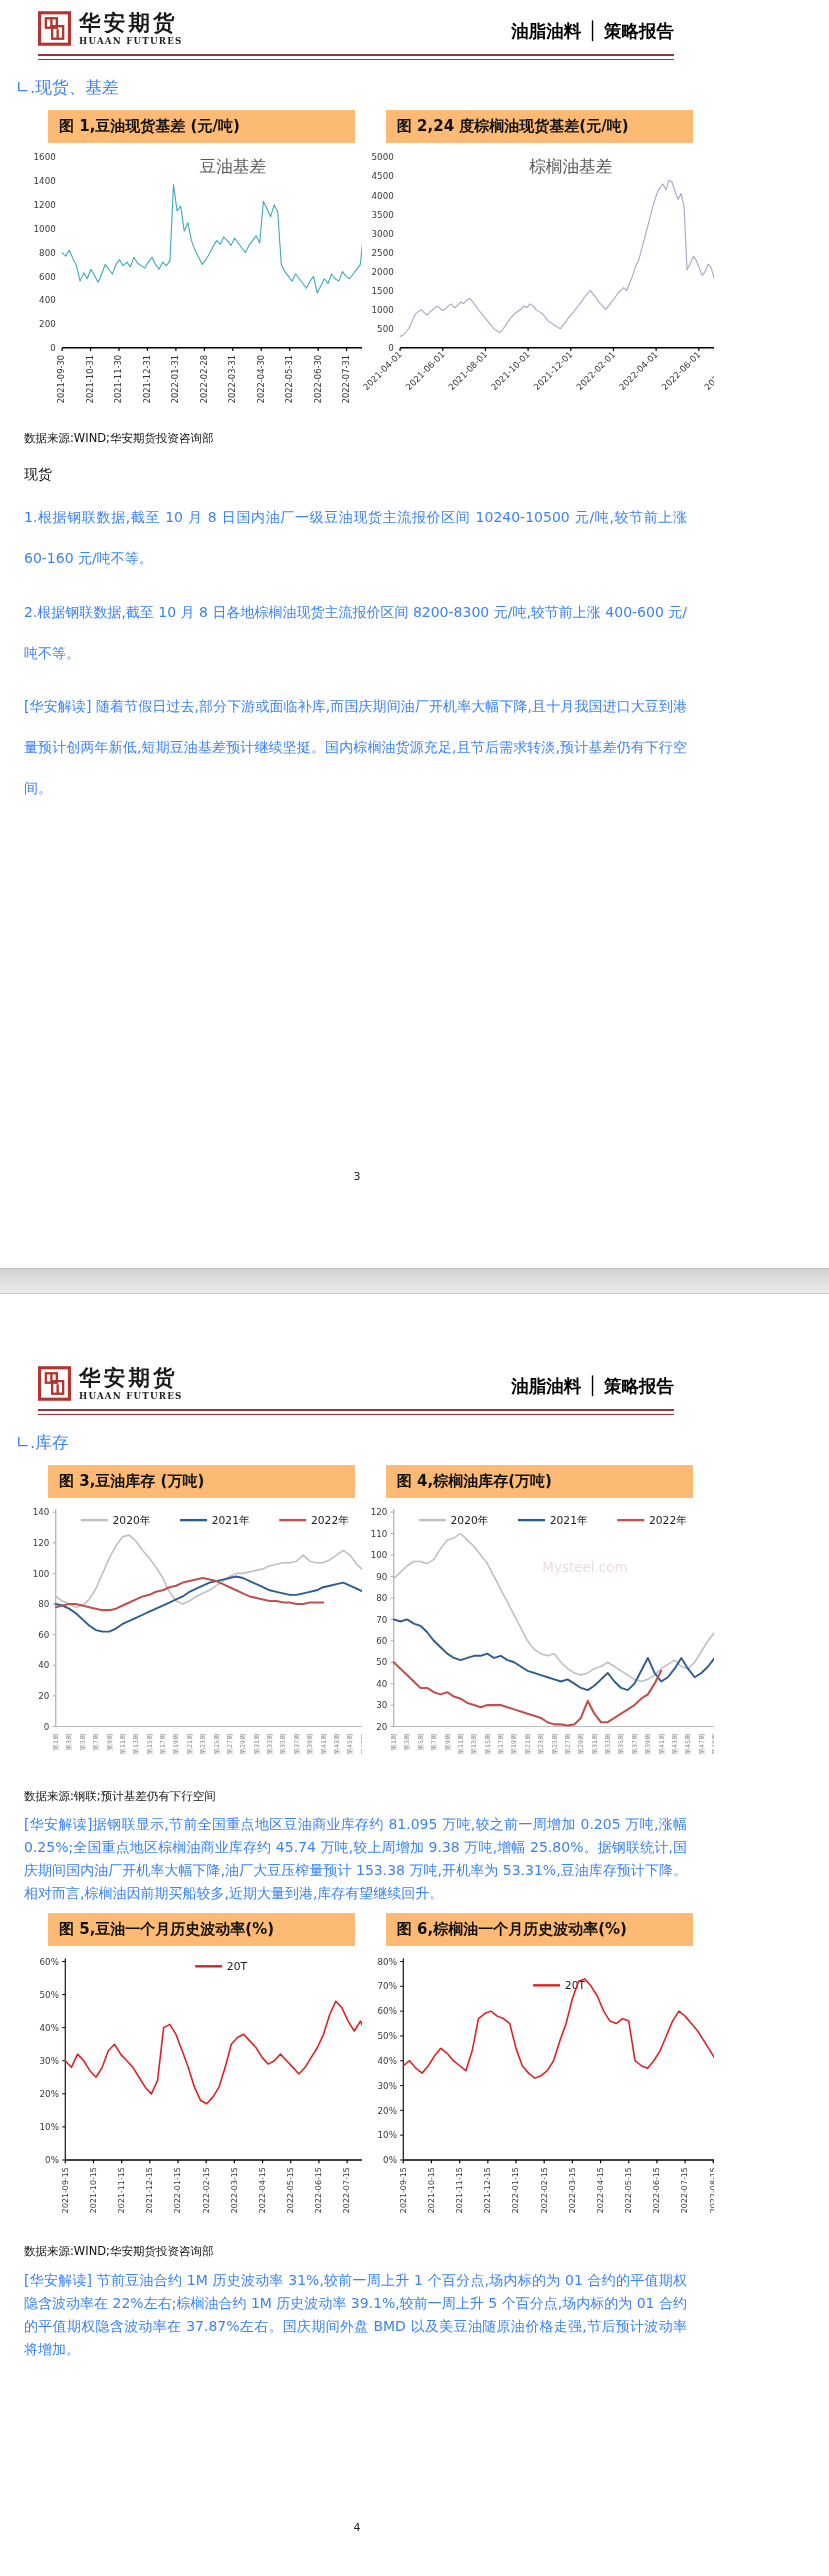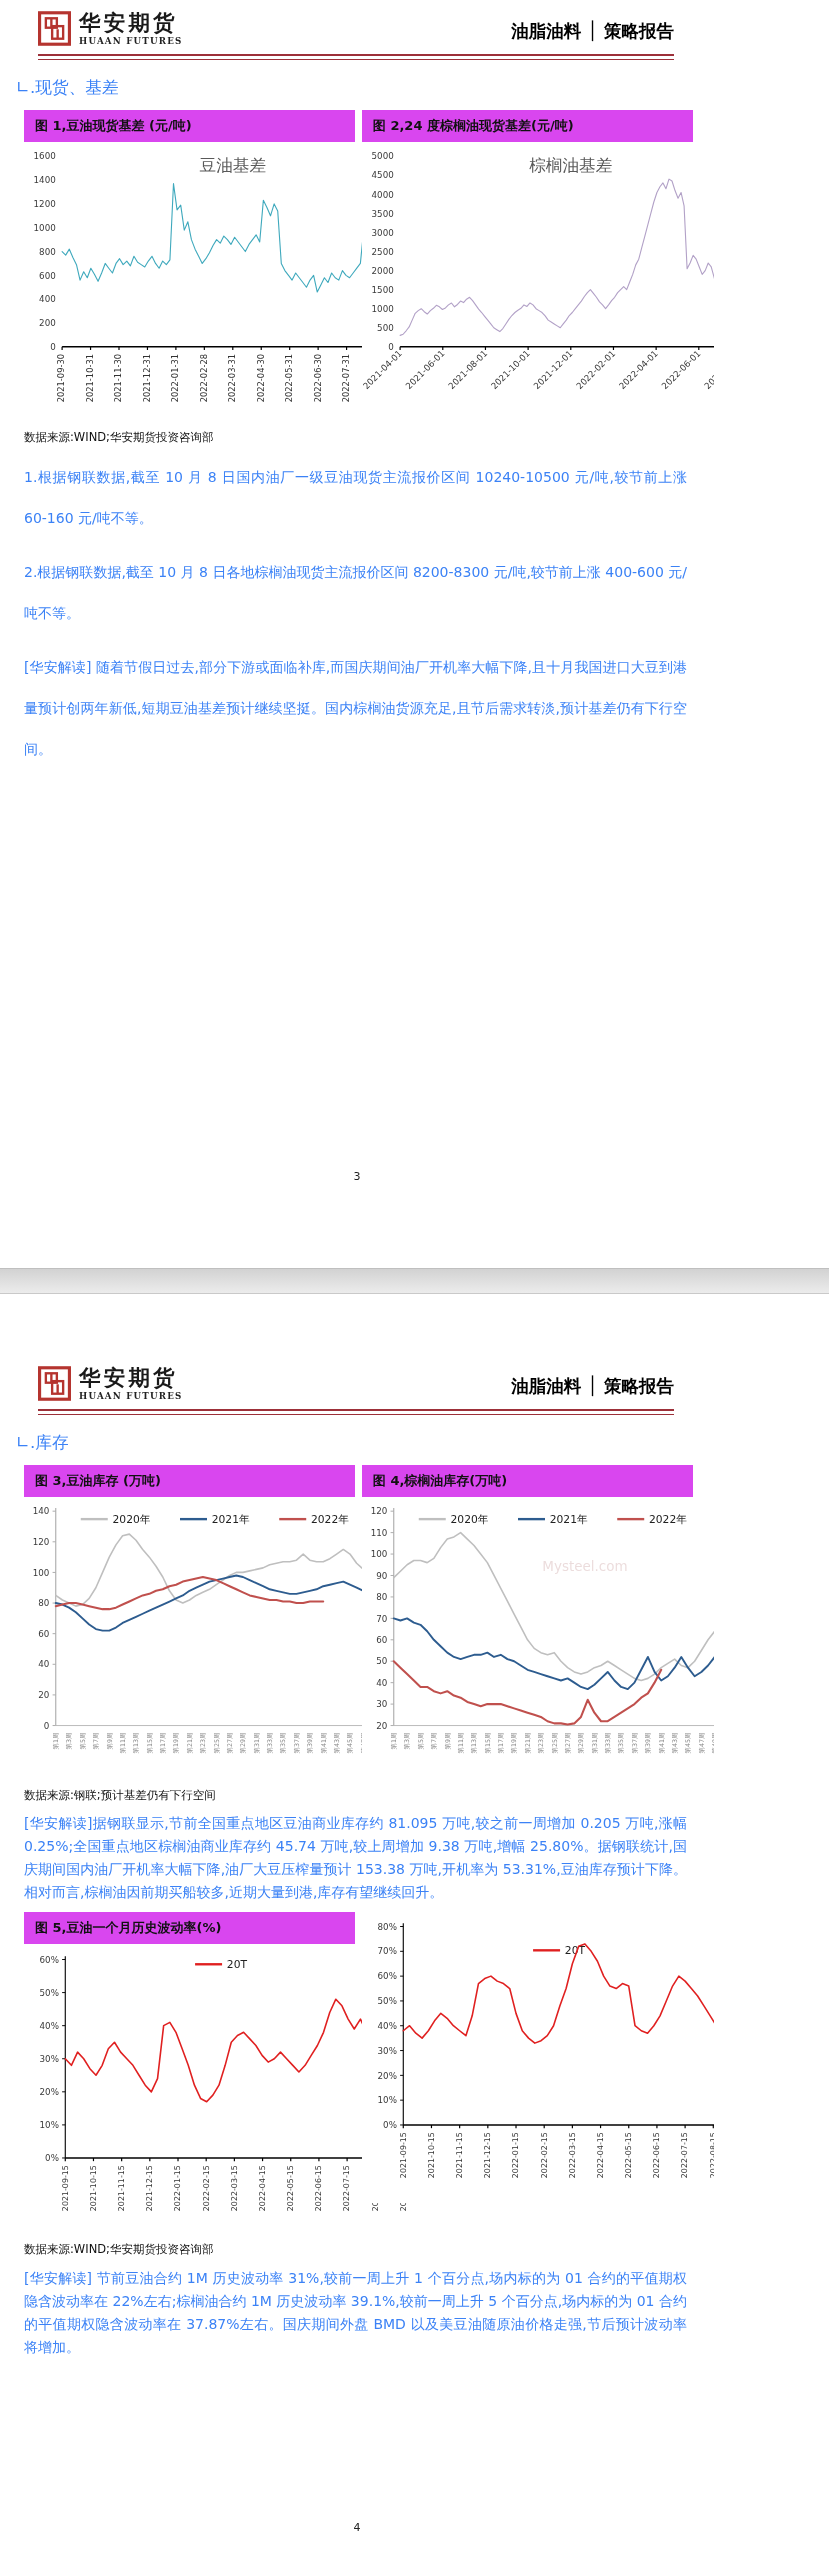--- a/index.html
+++ b/index.html
@@ -35,22 +35,22 @@
   }
   .header-right{font-size:17.5px;font-weight:bold;color:#000;padding-bottom:3.2px;}
   .redline{
     margin:8px 40px 0 38px;height:2.4px;
     border-top:2.4px solid #9d3039;border-bottom:0.8px solid #9d3039;
   }
   .section-title{margin:16px 0 0 16px;font-size:16.7px;font-weight:normal;color:#3b82f6;}
   .charts-row{display:flex;gap:6.4px;padding:11px 20.7px 0 24px;}
   .chart-box{flex:1;min-width:0;}
   .chart-caption{
-    background:#d946ef;color:#111;
-    padding:7.2px 11px;font-size:13px;font-weight:bold;white-space:nowrap;overflow:hidden;
+    background:#fdba74;color:#111;
+    padding:7.2px 11px;font-size:15px;font-weight:bold;white-space:nowrap;overflow:hidden;margin-left:24px;
   }
   .chart-area{background:#fff;padding-top:3.2px;}
   .source-note{padding:6.4px 0 0 24px;font-size:11.5px;color:#111;}
   .sub-heading{padding:20.7px 0 0 24px;font-size:14px;color:#111;}
   .body-text{
     margin:12.7px 0 0 0;padding:0 27px 0 24px;
     font-size:14px;line-height:41px;text-align:justify;color:#3b82f6;
   }
   #page2 .body-text{line-height:23px;margin-top:9.5px;}
   .page-number{position:absolute;left:0;right:0;text-align:center;font-size:11px;color:#222;}
@@ -159,20 +159,21 @@
             <text x="373.5" y="263" font-size="11" fill="#333" text-anchor="end" transform="rotate(-45 373.5 263)">2022-04-01</text>
             <line x1="424.25" y1="254" x2="424.25" y2="258" stroke="#000" stroke-width="1.5"></line>
             <text x="427.25" y="263" font-size="11" fill="#333" text-anchor="end" transform="rotate(-45 427.25 263)">2022-06-01</text>
             <line x1="478" y1="254" x2="478" y2="258" stroke="#000" stroke-width="1.5"></line>
             <text x="481" y="263" font-size="11" fill="#333" text-anchor="end" transform="rotate(-45 481 263)">2022-08-01</text>
           </svg></div>
     </div>
   </div>
   <div class="source-note">数据来源:WIND;华安期货投资咨询部</div>
 
+  <div class="sub-heading">现货</div>
   <p class="body-text">1.根据钢联数据,截至 10 月 8 日国内油厂一级豆油现货主流报价区间 10240-10500 元/吨,较节前上涨 60-160 元/吨不等。</p>
   <p class="body-text">2.根据钢联数据,截至 10 月 8 日各地棕榈油现货主流报价区间 8200-8300 元/吨,较节前上涨 400-600 元/吨不等。</p>
   <p class="body-text">[华安解读] 随着节假日过去,部分下游或面临补库,而国庆期间油厂开机率大幅下降,且十月我国进口大豆到港量预计创两年新低,短期豆油基差预计继续坚挺。国内棕榈油货源充足,且节后需求转淡,预计基差仍有下行空间。</p>
 
   <div class="page-number">3</div>
 </div>
 
 <div class="page-sep"></div>
 
 <div class="page" id="page2">
@@ -372,20 +373,21 @@
             <text x="374.5" y="273" font-size="10" fill="#333" text-anchor="end" transform="rotate(-90 374.5 273)">2022-06-15</text>
             <line x1="407" y1="264" x2="407" y2="268" stroke="#000" stroke-width="1.5"></line>
             <text x="410" y="273" font-size="10" fill="#333" text-anchor="end" transform="rotate(-90 410 273)">2022-07-15</text>
             <line x1="442.5" y1="264" x2="442.5" y2="268" stroke="#000" stroke-width="1.5"></line>
             <text x="445.5" y="273" font-size="10" fill="#333" text-anchor="end" transform="rotate(-90 445.5 273)">2022-08-15</text>
             <line x1="478" y1="264" x2="478" y2="268" stroke="#000" stroke-width="1.5"></line>
             <text x="481" y="273" font-size="10" fill="#333" text-anchor="end" transform="rotate(-90 481 273)">2022-09-15</text>
           </svg></div>
     </div>
     <div class="chart-box">
+      <div class="chart-caption">图 6,棕榈油一个月历史波动率(%)</div>
       <div class="chart-area"><svg width="389" height="285" viewBox="0 0 490 358">
             <text x="44" y="268" text-anchor="end" font-size="11" fill="#3a3a3a">0%</text>
             <line x1="48" y1="264" x2="52" y2="264" stroke="#000" stroke-width="1.2"></line>
             <text x="44" y="236.75" text-anchor="end" font-size="11" fill="#3a3a3a">10%</text>
             <line x1="48" y1="232.75" x2="52" y2="232.75" stroke="#000" stroke-width="1.2"></line>
             <text x="44" y="205.5" text-anchor="end" font-size="11" fill="#3a3a3a">20%</text>
             <line x1="48" y1="201.5" x2="52" y2="201.5" stroke="#000" stroke-width="1.2"></line>
             <text x="44" y="174.25" text-anchor="end" font-size="11" fill="#3a3a3a">30%</text>
             <line x1="48" y1="170.25" x2="52" y2="170.25" stroke="#000" stroke-width="1.2"></line>
             <text x="44" y="143" text-anchor="end" font-size="11" fill="#3a3a3a">40%</text>

